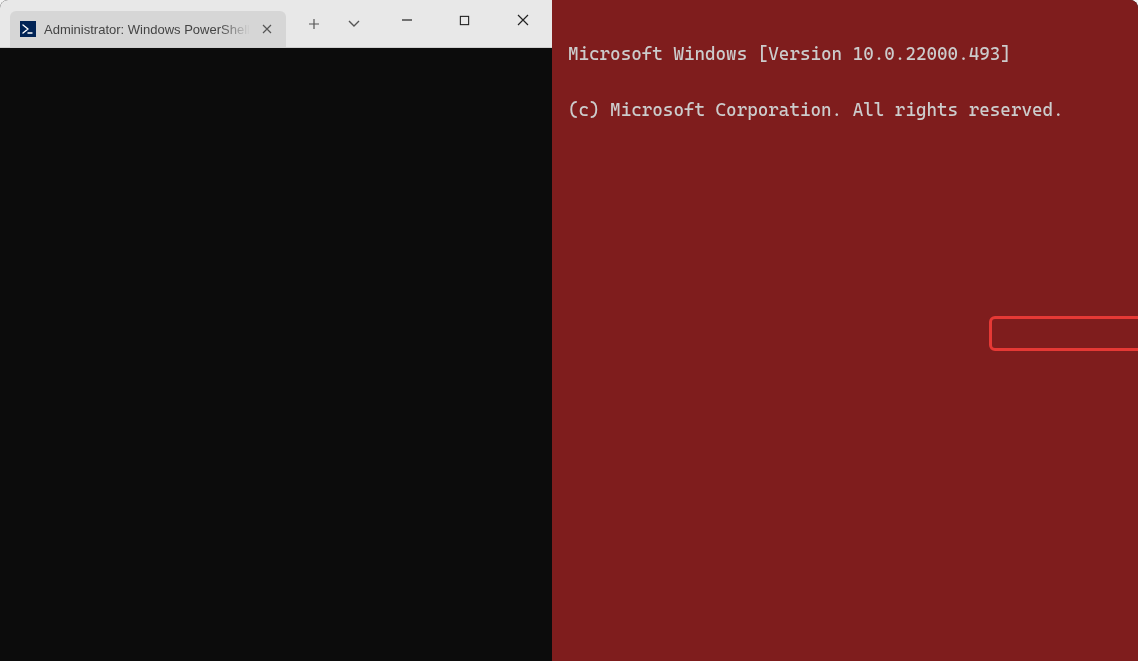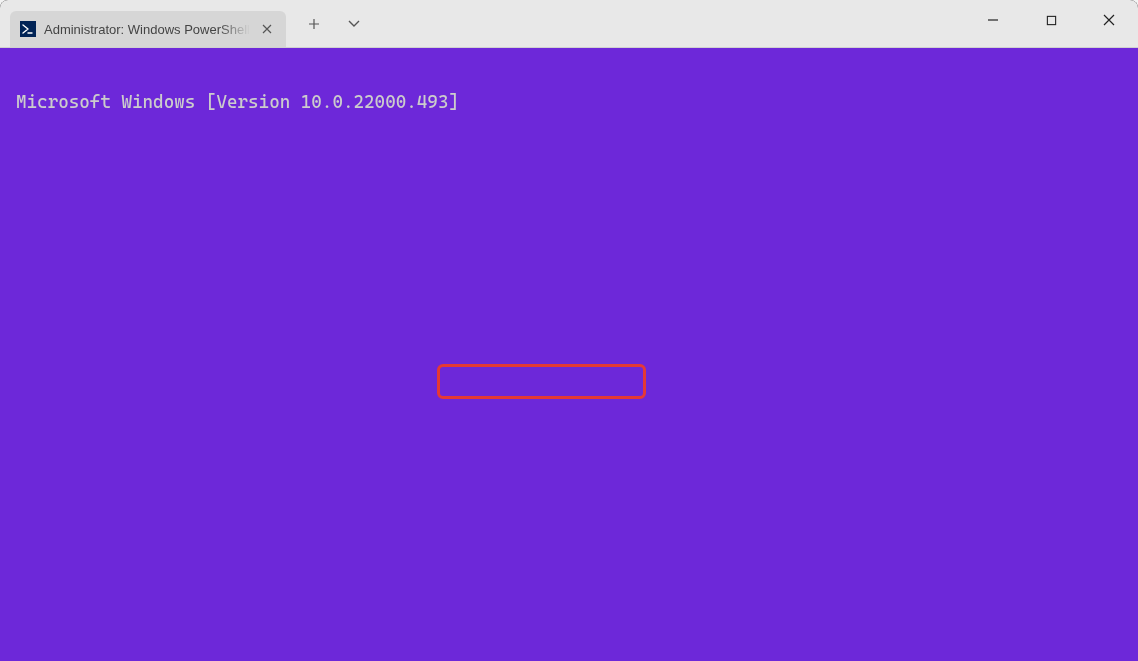--- a/index.html
+++ b/index.html
@@ -8,21 +8,20 @@
       background: #f3f3f3;
       width: 1138px;
       height: 661px;
       overflow: hidden;
     }
     .window {
       width: 100%;
       height: 100%;
       background: #0c0c0c;
       display: flex;
-      flex-direction: column;
       border-radius: 8px 8px 0 0;
       overflow: hidden;
     }
     .titlebar {
       height: 48px;
       background: #e8e8e8;
       display: flex;
       align-items: flex-end;
       border-bottom: 1px solid #d0d0d0;
     }
@@ -103,21 +102,21 @@
       width: 58px;
       height: 40px;
       display: flex;
       align-items: center;
       justify-content: center;
       color: #333;
       align-self: flex-start;
     }
     .terminal {
       flex: 1;
-      background: #6d28d9;
+      background: #7f1d1d;
       color: #cccccc;
       font-family: "Cascadia Mono", "Consolas", monospace;
       font-size: 18px;
       line-height: 1.55;
       padding: 12px 16px;
       white-space: pre;
       overflow: hidden;
       position: relative;
       font-weight: 500;
     }
@@ -202,18 +201,19 @@
       <div class="winbtn">
         <svg width="12" height="12" viewBox="0 0 12 12">
             <path d="M1 1 L11 11 M11 1 L1 11" stroke="#222" stroke-width="1.2"></path>
           </svg>
       </div>
     </div>
   </div>
 
   <div class="terminal">
 <span class="line">Microsoft Windows [Version 10.0.22000.493]</span>
+<span class="line">(c) Microsoft Corporation. All rights reserved.</span>
 <span class="line"> </span>
 <span class="line"> </span>
 
     <div class="highlight-box" id="hlbox" style="left: 436.594px; top: 315.797px; width: 209.844px; height: 35px;"></div>
   </div>
 </div>
 
 </body></html>

